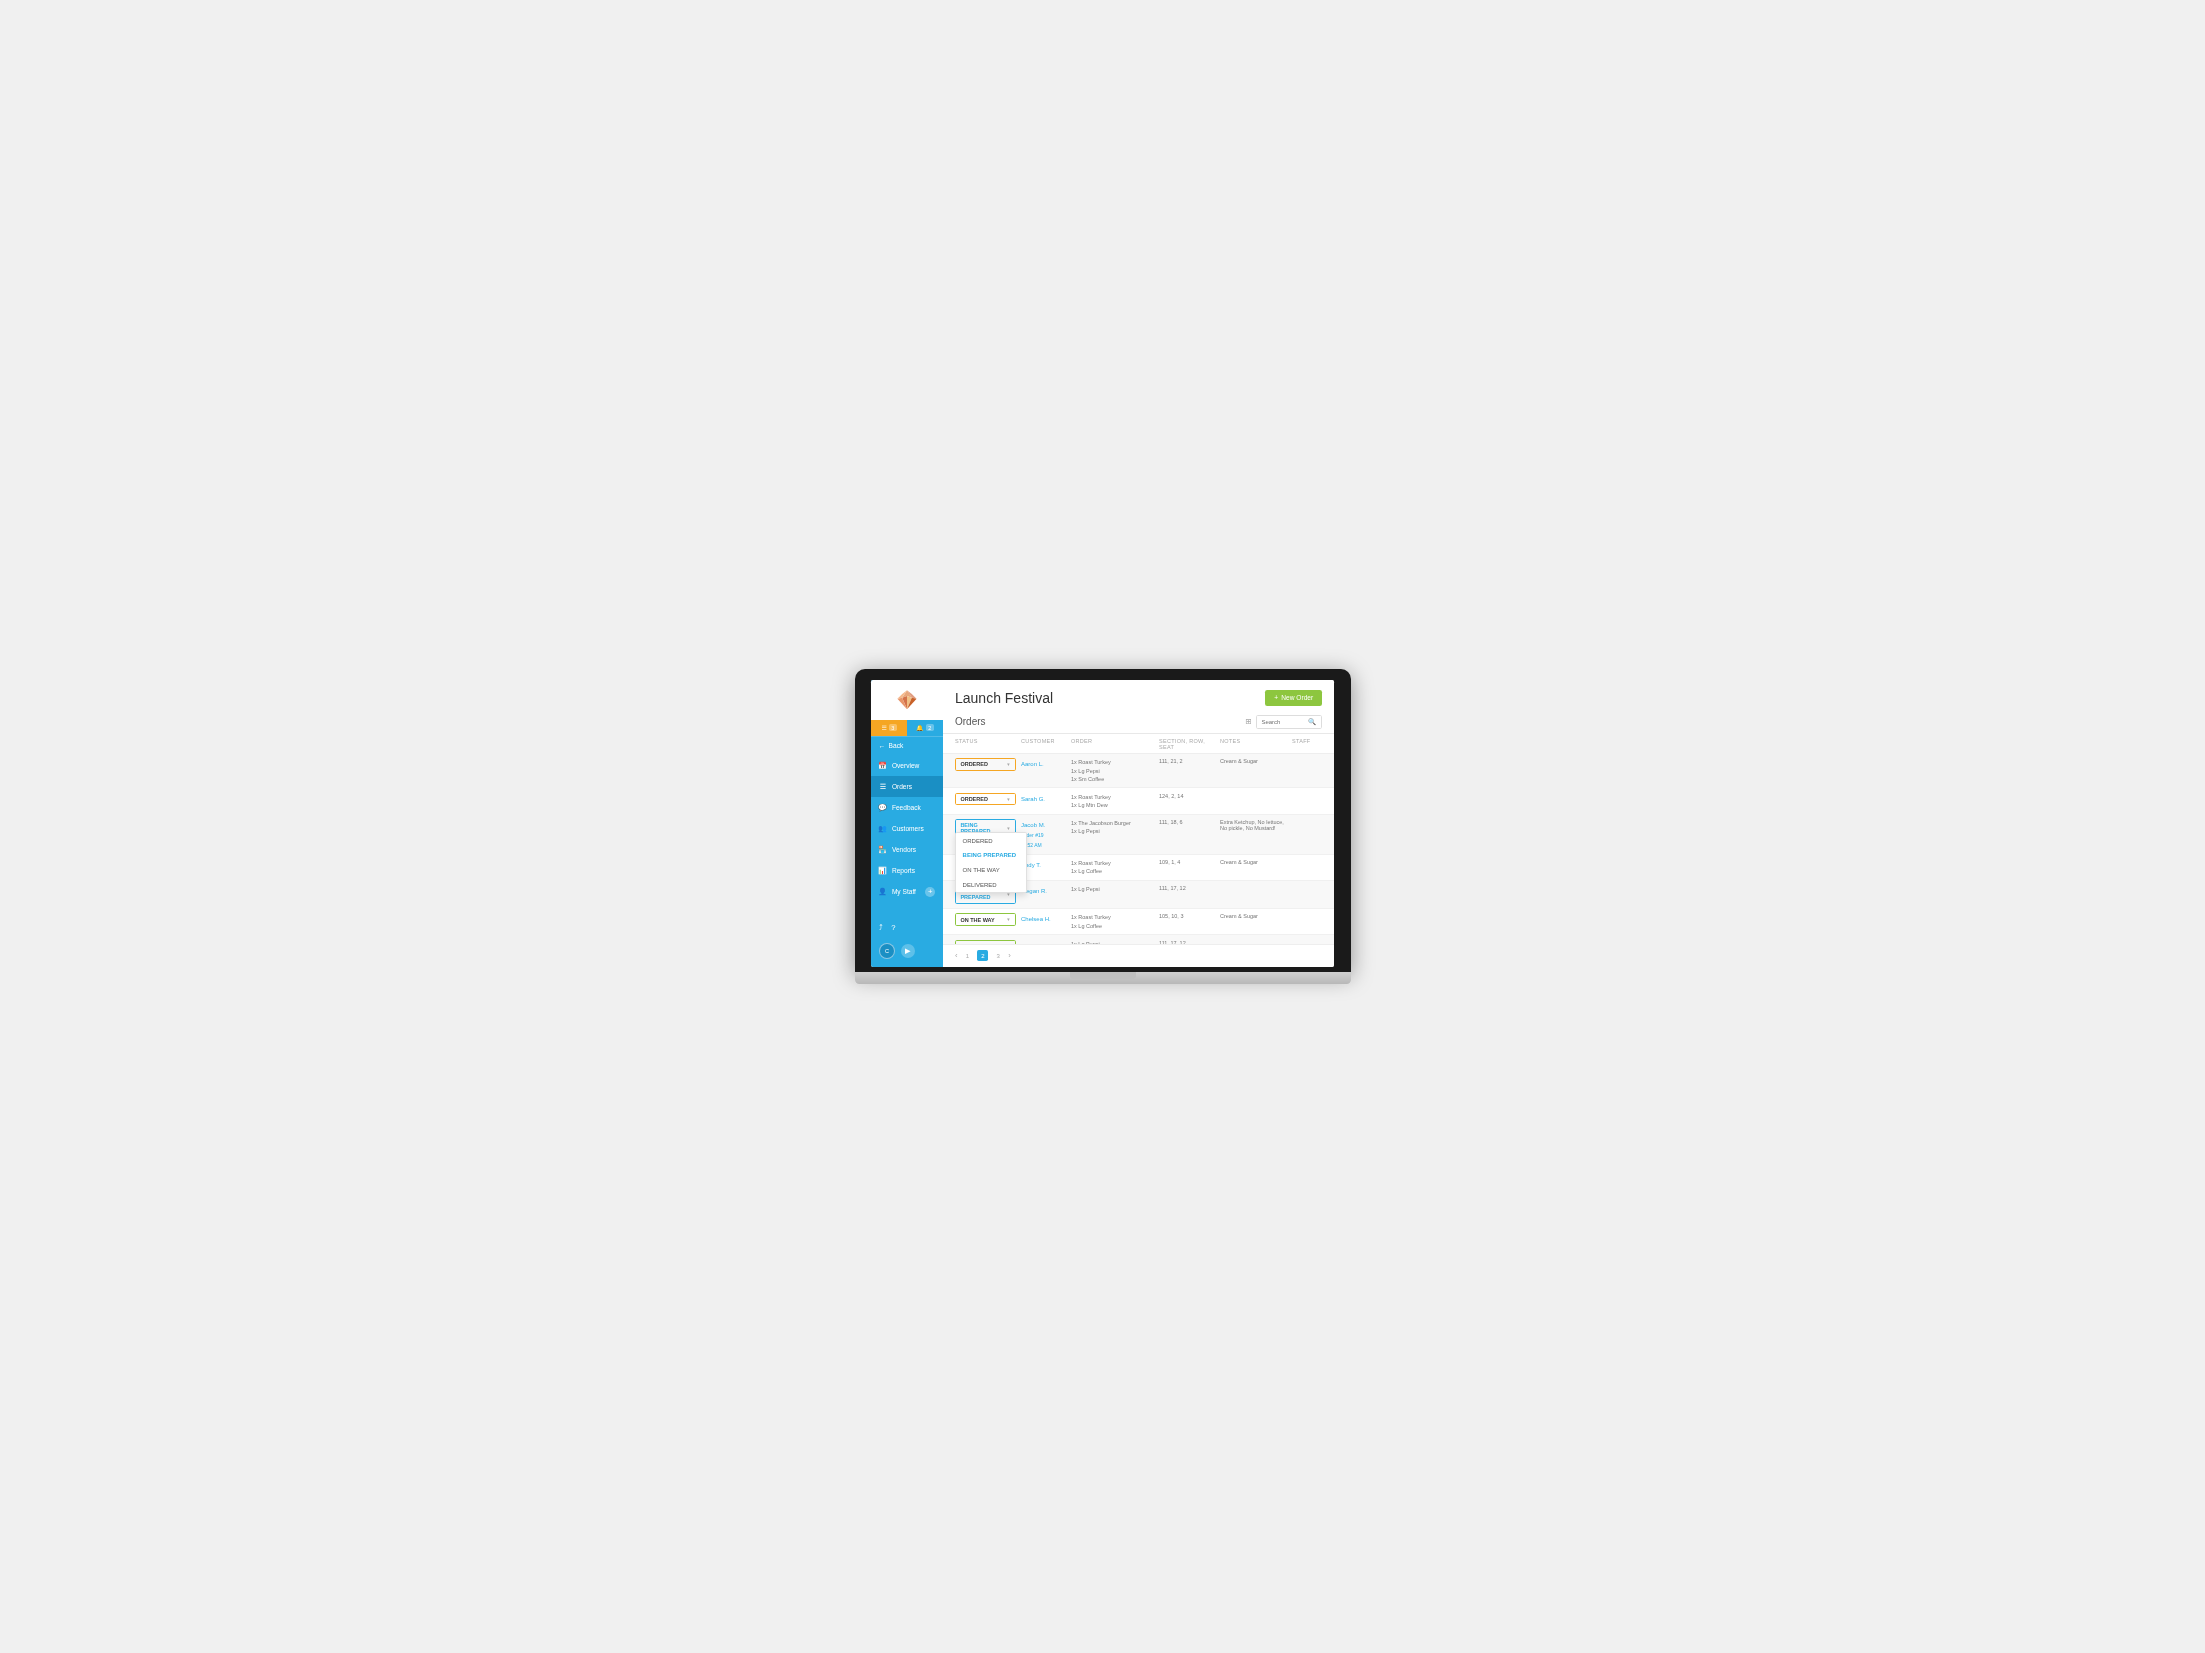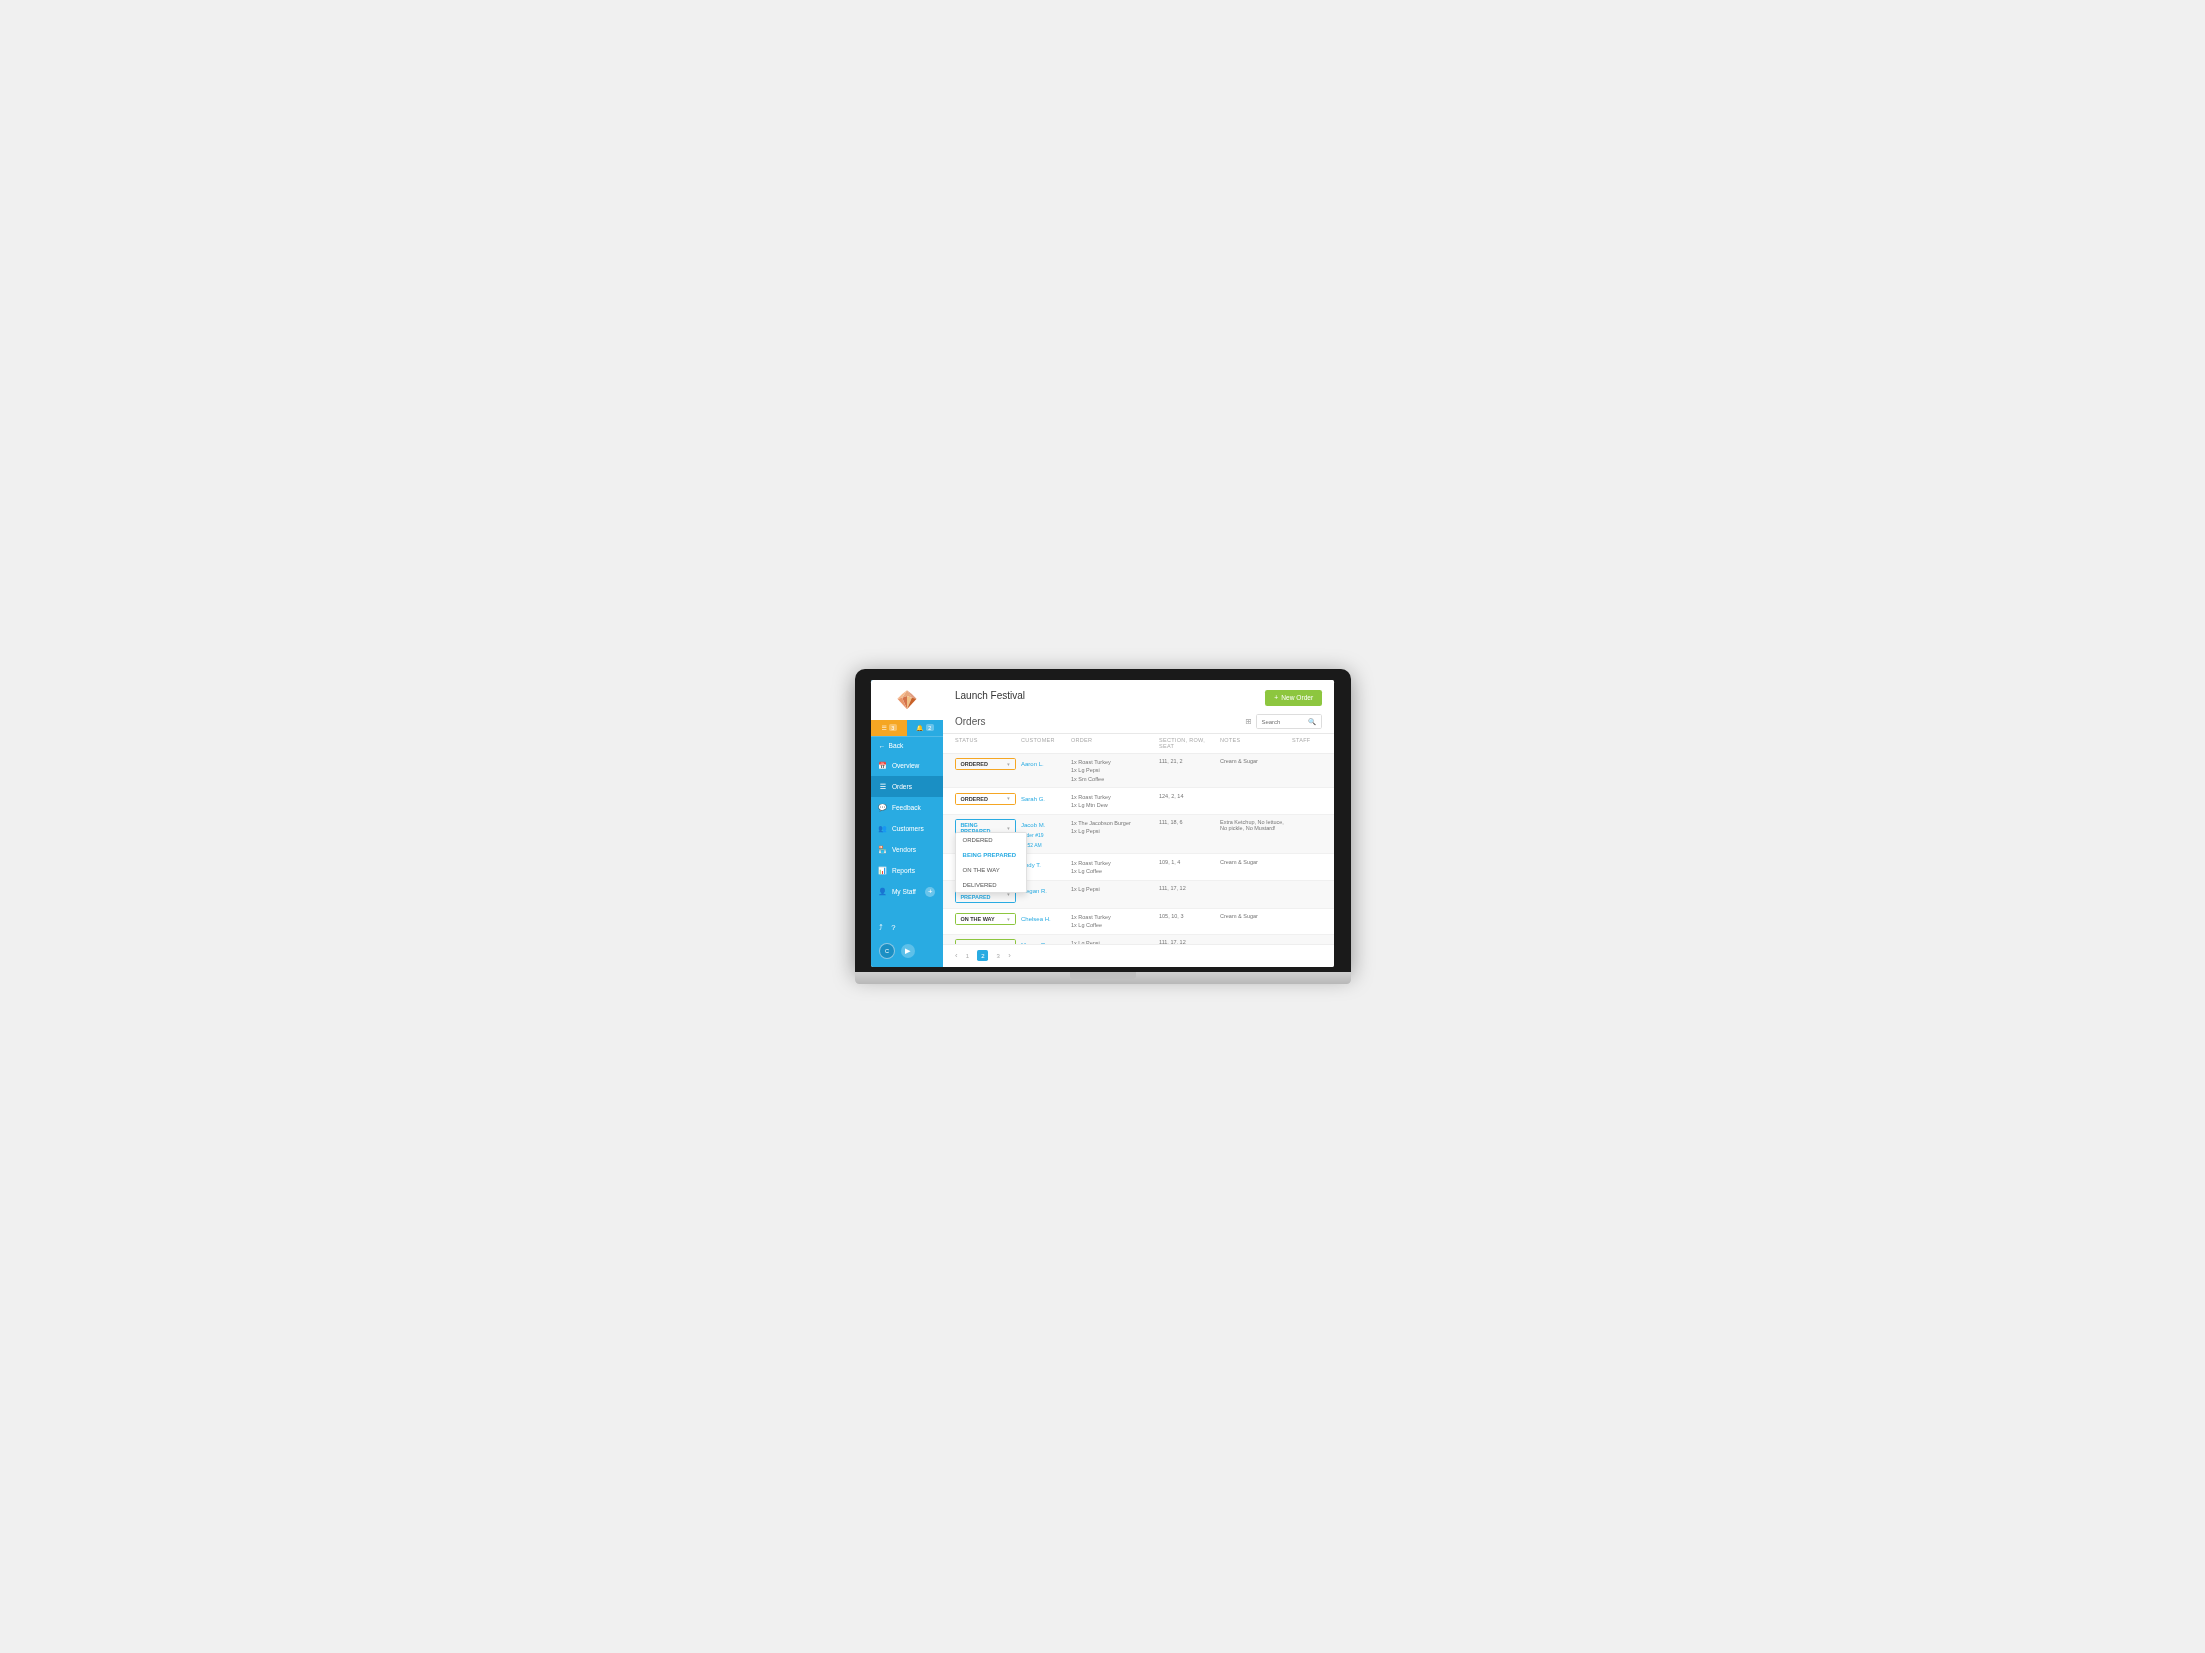--- a/index.html
+++ b/index.html
@@ -190,21 +190,21 @@
       flex-direction: column;
       overflow: hidden;
     }
     .main-header {
       padding: 10px 12px 5.5px;
       display: flex;
       justify-content: space-between;
       align-items: flex-start;
     }
     .page-title {
-      font-size: 10px;
+      font-size: 14px;
       font-weight: 300;
       color: #333;
     }
     .new-order-btn {
       background: #8dc63f;
       color: #fff;
       border: none;
       border-radius: 2.2px;
       padding: 4.4px 8.8px;
       font-size: 6.6px;

